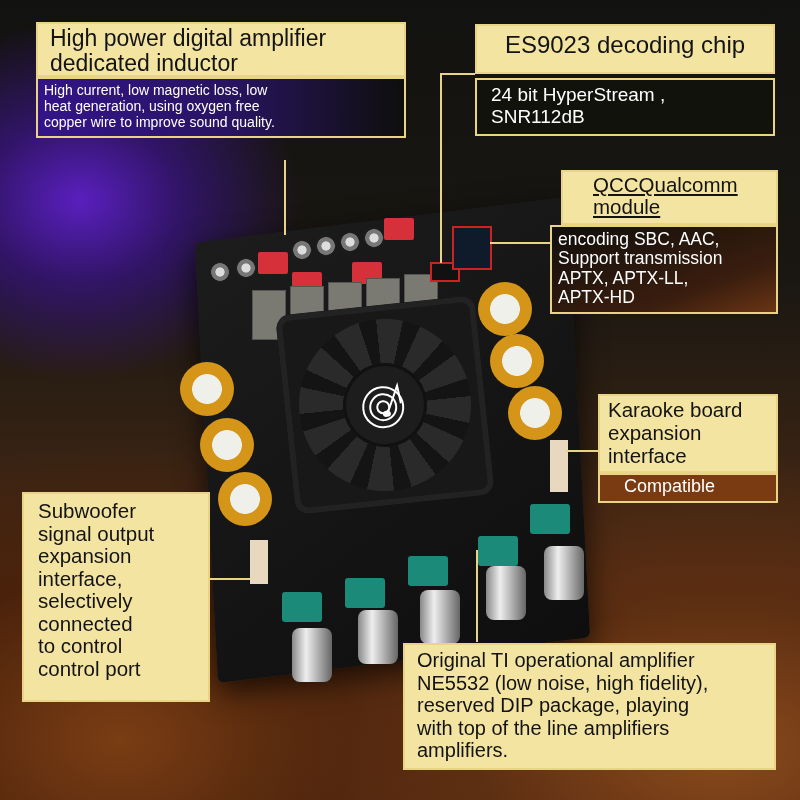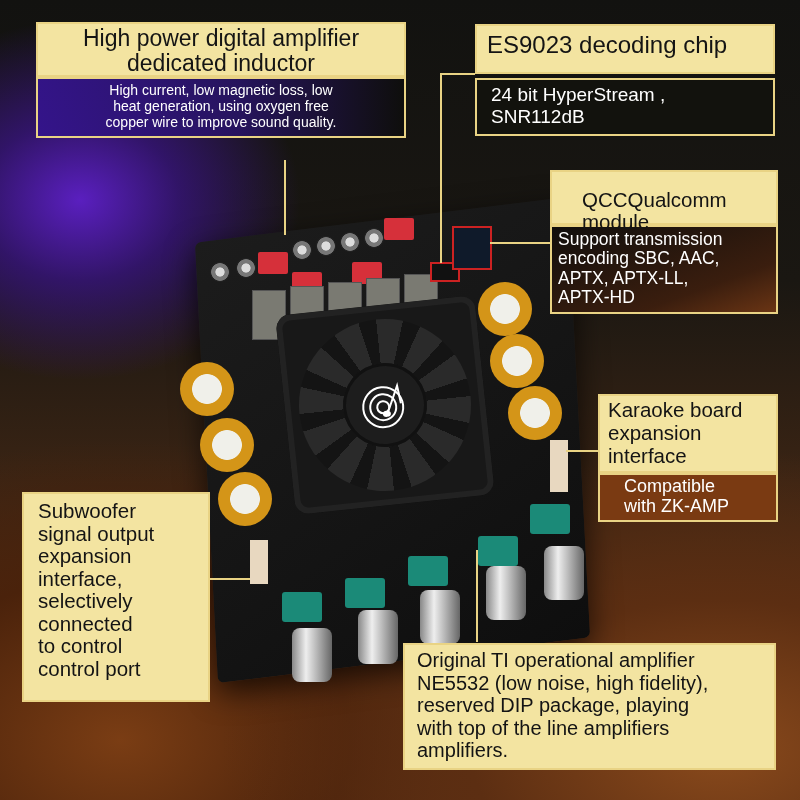--- a/index.html
+++ b/index.html
@@ -135,64 +135,63 @@
 <div style="position:absolute;left:250px;top:540px;width:18px;height:44px;background:#e8d8c0;"></div>
 
 <div class="leader" style="left:284px;top:160px;width:2px;height:75px;"></div>
 <div class="leader" style="left:440px;top:73px;width:35px;height:2px;"></div>
 <div class="leader" style="left:440px;top:73px;width:2px;height:190px;"></div>
 <div class="leader" style="left:490px;top:242px;width:62px;height:2px;"></div>
 <div class="leader" style="left:566px;top:450px;width:32px;height:2px;"></div>
 <div class="leader" style="left:190px;top:578px;width:60px;height:2px;"></div>
 <div class="leader" style="left:476px;top:550px;width:2px;height:92px;"></div>
 
-<div class="callout" style="left:36px;top:22px;width:370px;text-align:center;">
+<div class="callout" style="left:36px;top:22px;width:370px;">
   <div class="cap" style="padding:2px 12px 0 12px;height:55px;font-size:23px;">
     <div>High power digital amplifier</div>
     <div>dedicated inductor</div>
   </div>
   <div class="desc" style="padding:3px 6px 6px 6px;font-size:14px;background:linear-gradient(90deg, rgba(52,20,140,0.92) 0%, rgba(40,20,100,0.9) 55%, rgba(14,14,12,0.92) 100%);">
     <div>High current, low magnetic loss, low</div>
     <div>heat generation, using oxygen free</div>
     <div>copper wire to improve sound quality.</div>
   </div>
 </div>
 
 <div class="callout" style="left:475px;top:24px;width:300px;">
-  <div class="cap" style="padding:6px 10px;height:50px;font-size:24px;">
+  <div class="cap" style="padding:6px 10px;height:50px;font-size:24px;text-align:center;">
     <div>ES9023 decoding chip</div>
   </div>
   <div class="desc" style="margin-top:4px;padding:4px 14px 6px 14px;font-size:19px;background:rgba(18,18,14,0.95);">
     <div>24 bit HyperStream ,</div>
     <div>SNR112dB</div>
   </div>
 </div>
 
 <div class="callout" style="left:550px;top:170px;width:228px;">
-  <div class="cap" style="margin-left:0;padding:17px 0 2px 30px;height:55px;font-size:20.5px;">
+  <div class="cap" style="margin-left:11px;padding:2px 0 2px 30px;height:55px;font-size:20.5px;text-decoration:underline;">
     <div>QCCQualcomm</div>
     <div>module</div>
   </div>
   <div class="desc" style="padding:3px 6px 5px 6px;font-size:17.5px;line-height:1.1;background:linear-gradient(160deg, rgba(16,14,12,0.95) 0%, rgba(60,30,14,0.95) 70%, rgba(110,54,20,0.95) 100%);">
+    <div>encoding SBC, AAC,</div>
     <div>Support transmission</div>
-    <div>encoding SBC, AAC,</div>
     <div>APTX, APTX-LL,</div>
     <div>APTX-HD</div>
   </div>
 </div>
 
 <div class="callout" style="left:598px;top:394px;width:180px;">
   <div class="cap" style="padding:3px 8px;font-size:20.5px;line-height:1.12;">
     <div>Karaoke board</div>
     <div>expansion</div>
     <div>interface</div>
   </div>
   <div class="desc" style="padding:2px 8px 4px 24px;font-size:18px;line-height:1.1;background:#7a3a12;">
     <div>Compatible</div>
-    <div>with ZK-AMP</div>
   </div>
 </div>
 
 <div class="callout cap" style="left:22px;top:492px;width:188px;padding:6px 6px 20px 14px;font-size:20.5px;line-height:1.1;">
   <div>Subwoofer</div>
   <div>signal output</div>
   <div>expansion</div>
   <div>interface,</div>
   <div>selectively</div>
   <div>connected</div>

